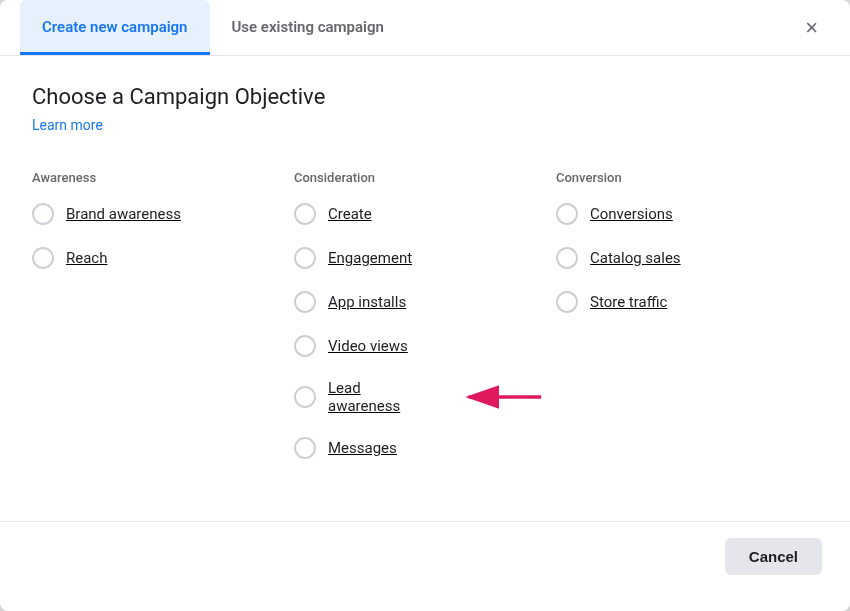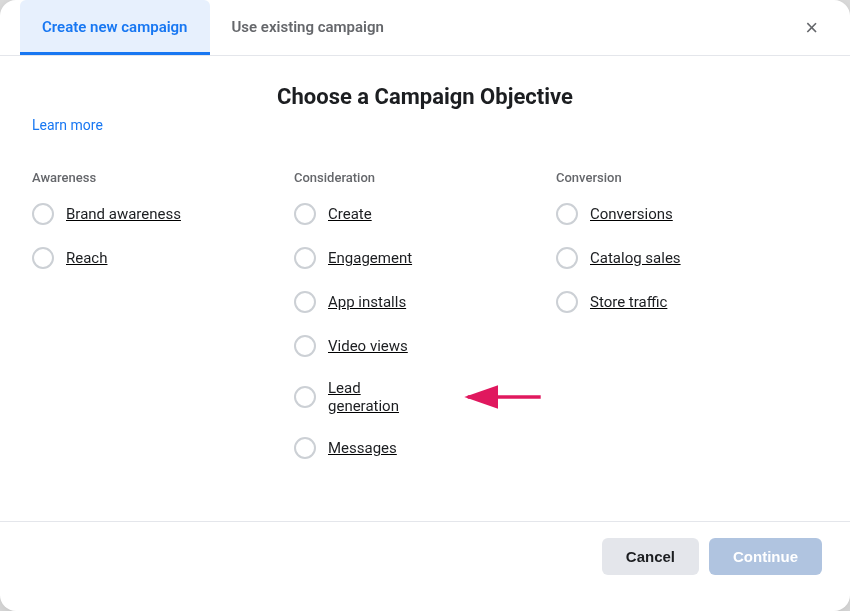--- a/index.html
+++ b/index.html
@@ -6,21 +6,21 @@
     body {
       background: #e0e0e0;
       display: flex;
       align-items: center;
       justify-content: center;
       min-height: 100vh;
       font-family: -apple-system, BlinkMacSystemFont, 'Segoe UI', Roboto, Arial, sans-serif;
     }
     .modal {
       background: #fff;
-      border-radius: 16px;
+      border-radius: 8px;
       width: 850px;
       min-height: 611px;
       box-shadow: 0 4px 24px rgba(0,0,0,0.18);
       display: flex;
       flex-direction: column;
       overflow: hidden;
     }
     .modal-header {
       display: flex;
       align-items: center;
@@ -52,24 +52,23 @@
       cursor: pointer;
       padding: 8px 12px;
       line-height: 1;
     }
     .modal-body {
       padding: 28px 32px 20px 32px;
       flex: 1;
     }
     .section-title {
       font-size: 22px;
-      font-weight: 700;
+      font-weight: 400;
       color: #1c1e21;
       margin-bottom: 6px;
-      text-align: center;
     }
     .learn-more {
       font-size: 14px;
       color: #1877f2;
       text-decoration: none;
       cursor: pointer;
       margin-bottom: 13px;
       display: inline-block;
     }
     .columns {
@@ -184,21 +183,21 @@
           <div class="option">
             <div class="radio"></div>
             <span class="option-label">App installs</span>
           </div>
           <div class="option">
             <div class="radio"></div>
             <span class="option-label">Video views</span>
           </div>
           <div class="option lead-gen-row">
             <div class="radio"></div>
-            <span class="option-label">Lead generation</span>
+            <span class="option-label">Lead awareness</span>
             <svg width="90" height="34" viewBox="0 0 90 34" style="margin-left: 14px;">
           <defs>
             <marker id="arrowhead" markerWidth="10" markerHeight="7" refX="9" refY="3.5" orient="auto">
               <polygon points="0 0, 10 3.5, 0 7" fill="#e0185e"></polygon>
             </marker>
           </defs>
           <line x1="85" y1="17" x2="10" y2="17" stroke="#e0185e" stroke-width="3.5" marker-end="url(#arrowhead)"></line>
         </svg>
           </div>
           <div class="option">
@@ -219,15 +218,14 @@
           <div class="option">
             <div class="radio"></div>
             <span class="option-label">Store traffic</span>
           </div>
         </div>
       </div>
   </div>
 
   <div class="modal-footer">
     <button class="btn-cancel">Cancel</button>
-    <button class="btn-continue">Continue</button>
   </div>
 </div>
 
 </body></html>

